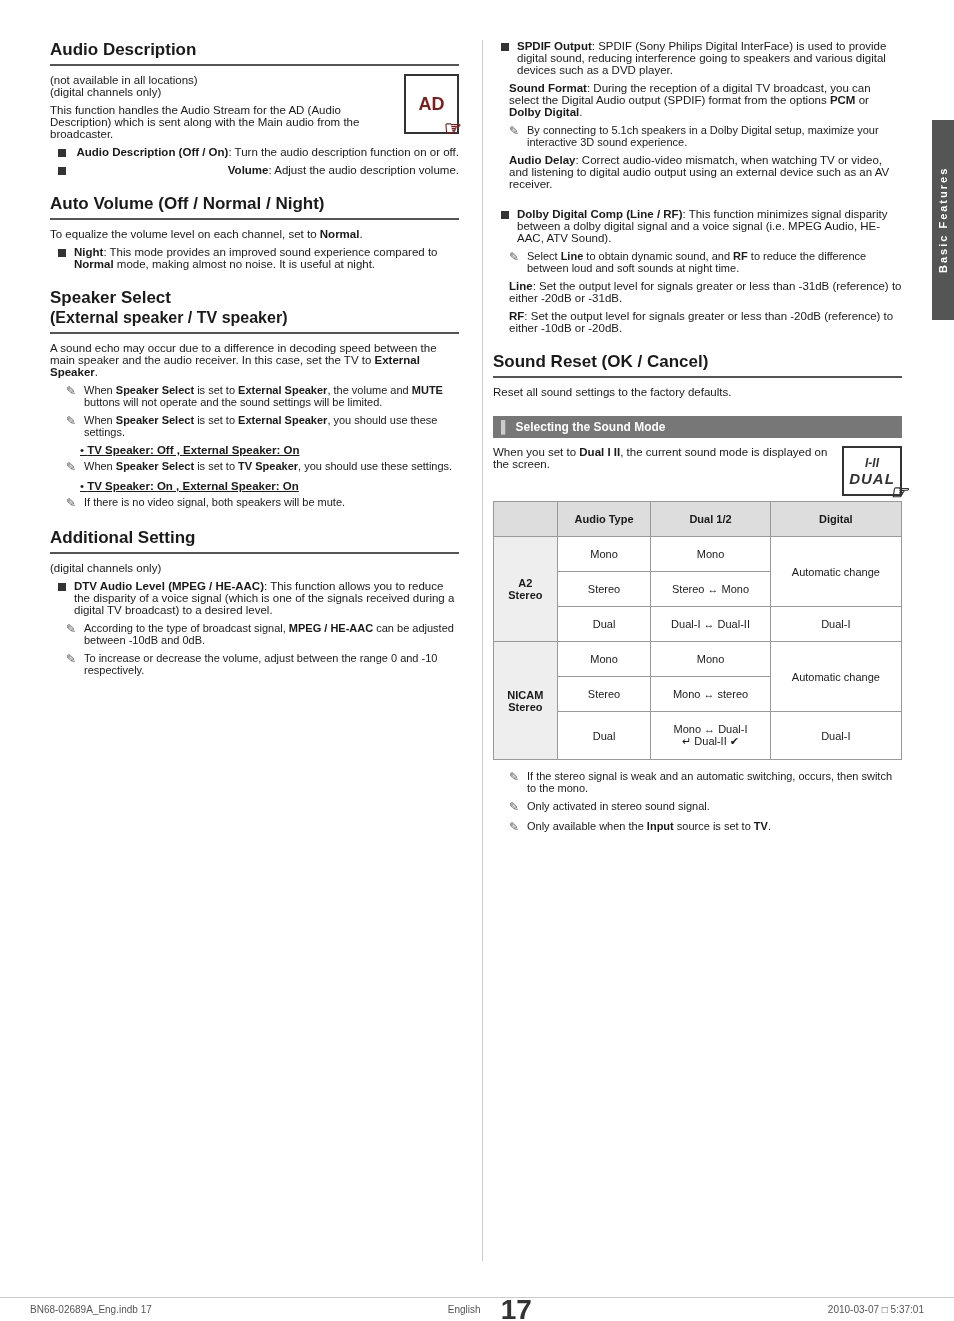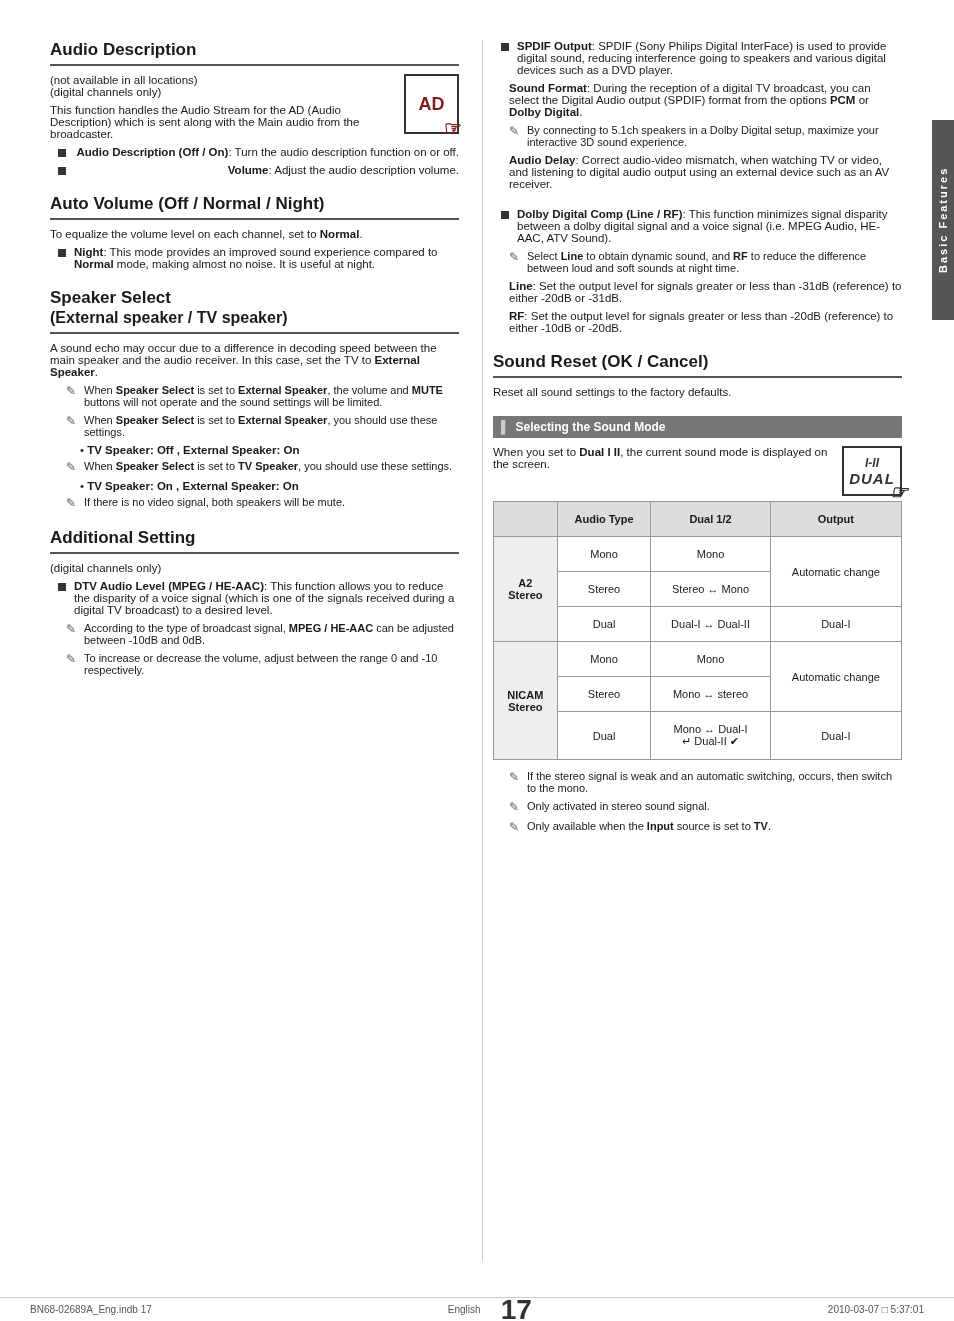--- a/index.html
+++ b/index.html
@@ -87,20 +87,21 @@
     }
     .note-icon {
       min-width: 14px;
       margin-right: 4px;
       font-size: 12px;
       color: #555;
     }
     .sub-bullet {
       padding-left: 30px;
       margin-bottom: 4px;
+      text-decoration: underline;
     }
     .sub-bullet::before {
       content: "• ";
     }
     b { font-weight: bold; }
     .ad-icon {
       float: right;
       margin-left: 10px;
       margin-bottom: 5px;
       border: 2px solid #333;
@@ -349,21 +350,21 @@
           </div>
           <p>When you set to <b>Dual I II</b>, the current sound mode is displayed on the screen.</p>
         </div>
 
         <table class="sound-table">
           <thead>
             <tr>
               <th></th>
               <th>Audio Type</th>
               <th>Dual 1/2</th>
-              <th>Output</th>
+              <th>Digital</th>
             </tr>
           </thead>
           <tbody>
             <tr>
               <td class="row-header" rowspan="3">A2<br>Stereo</td>
               <td>Mono</td>
               <td>Mono</td>
               <td rowspan="2">Automatic change</td>
             </tr>
             <tr>

